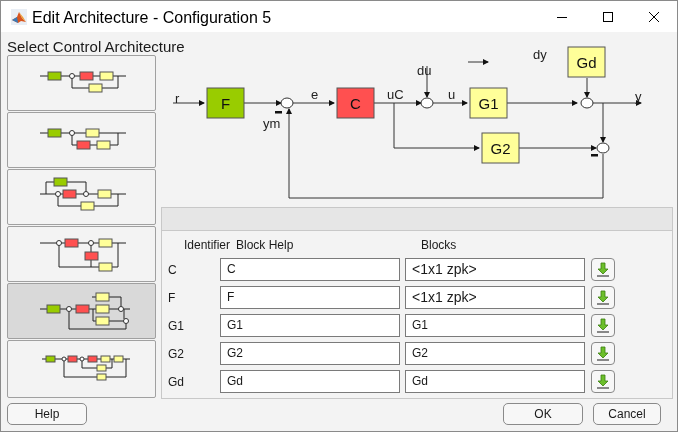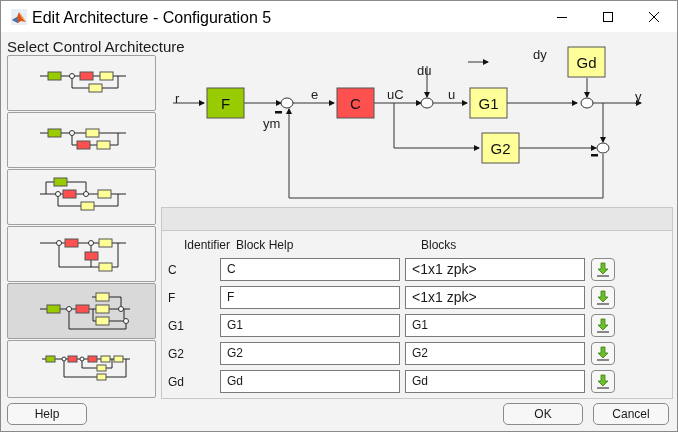--- a/index.html
+++ b/index.html
@@ -34,21 +34,21 @@
   .row-id { position: absolute; left: 6px; font-size: 12px; }
   .field { position: absolute; height: 23px; background: #fff; border: 1px solid #7a7a7a; font-size: 12px; line-height: 21px; padding-left: 6px; }
   .field.small { font-size: 14px; }
   .name-field { left: 58px; width: 180px; }
   .value-field { left: 243px; width: 180px; }
   .import-btn { position: absolute; left: 429px; width: 24px; height: 23px; border: 1px solid #8a8a8a; border-radius: 4px; background: #f7f7f7; display: flex; align-items: center; justify-content: center; }
 
   .btn { position: absolute; height: 22px; border: 1px solid #8a8a8a; border-radius: 5px; background: #f7f7f7; font-size: 12px; text-align: center; line-height: 20px; }
   .btn-help { left: 6px; top: 402px; width: 80px; }
   .btn-ok { left: 502px; top: 402px; width: 80px; }
-  .btn-cancel { left: 592px; top: 402px; width: 76px; text-align: center; }
+  .btn-cancel { left: 592px; top: 402px; width: 68px; text-align: center; }
 </style>
 </head>
 <body>
 
 <div class="window">
   <div class="titlebar">
     <svg class="app-icon" viewBox="0 0 16 16">
       <rect x="0" y="0" width="16" height="16" fill="#e9eef5"></rect>
       <path d="M1 11 L6 8 L8 3 L11 9 L15 13 L10 12 L7 14 Z" fill="#d9541e"></path>
       <path d="M1 11 L6 8 L7 14 Z" fill="#3a7ab8"></path>

